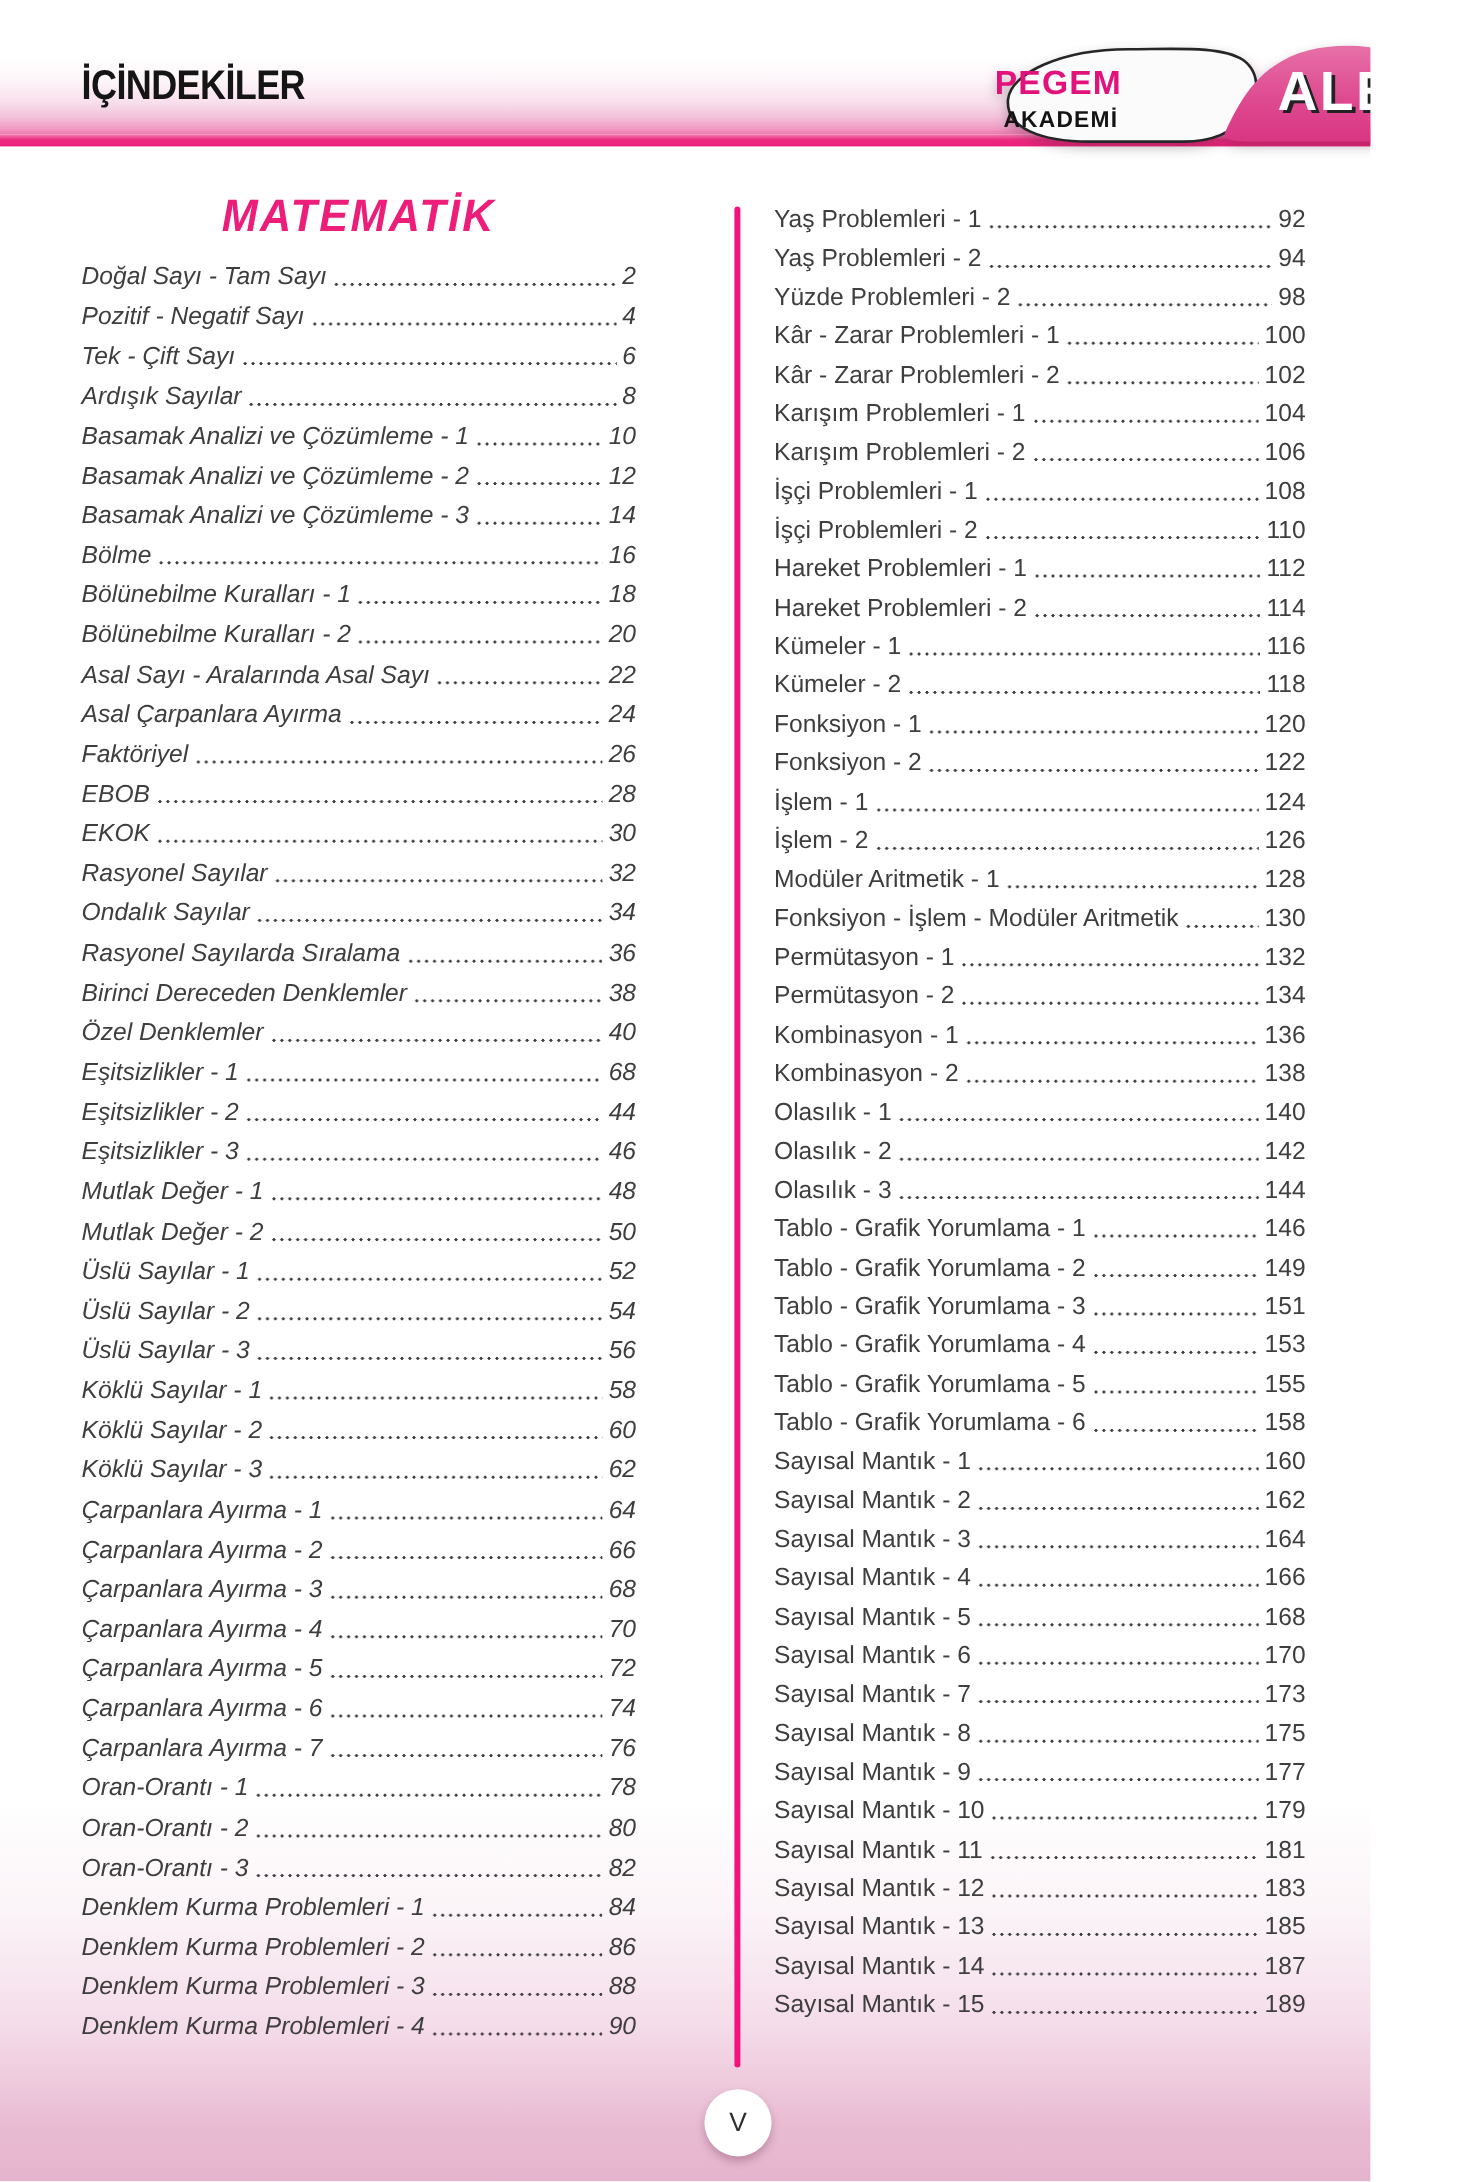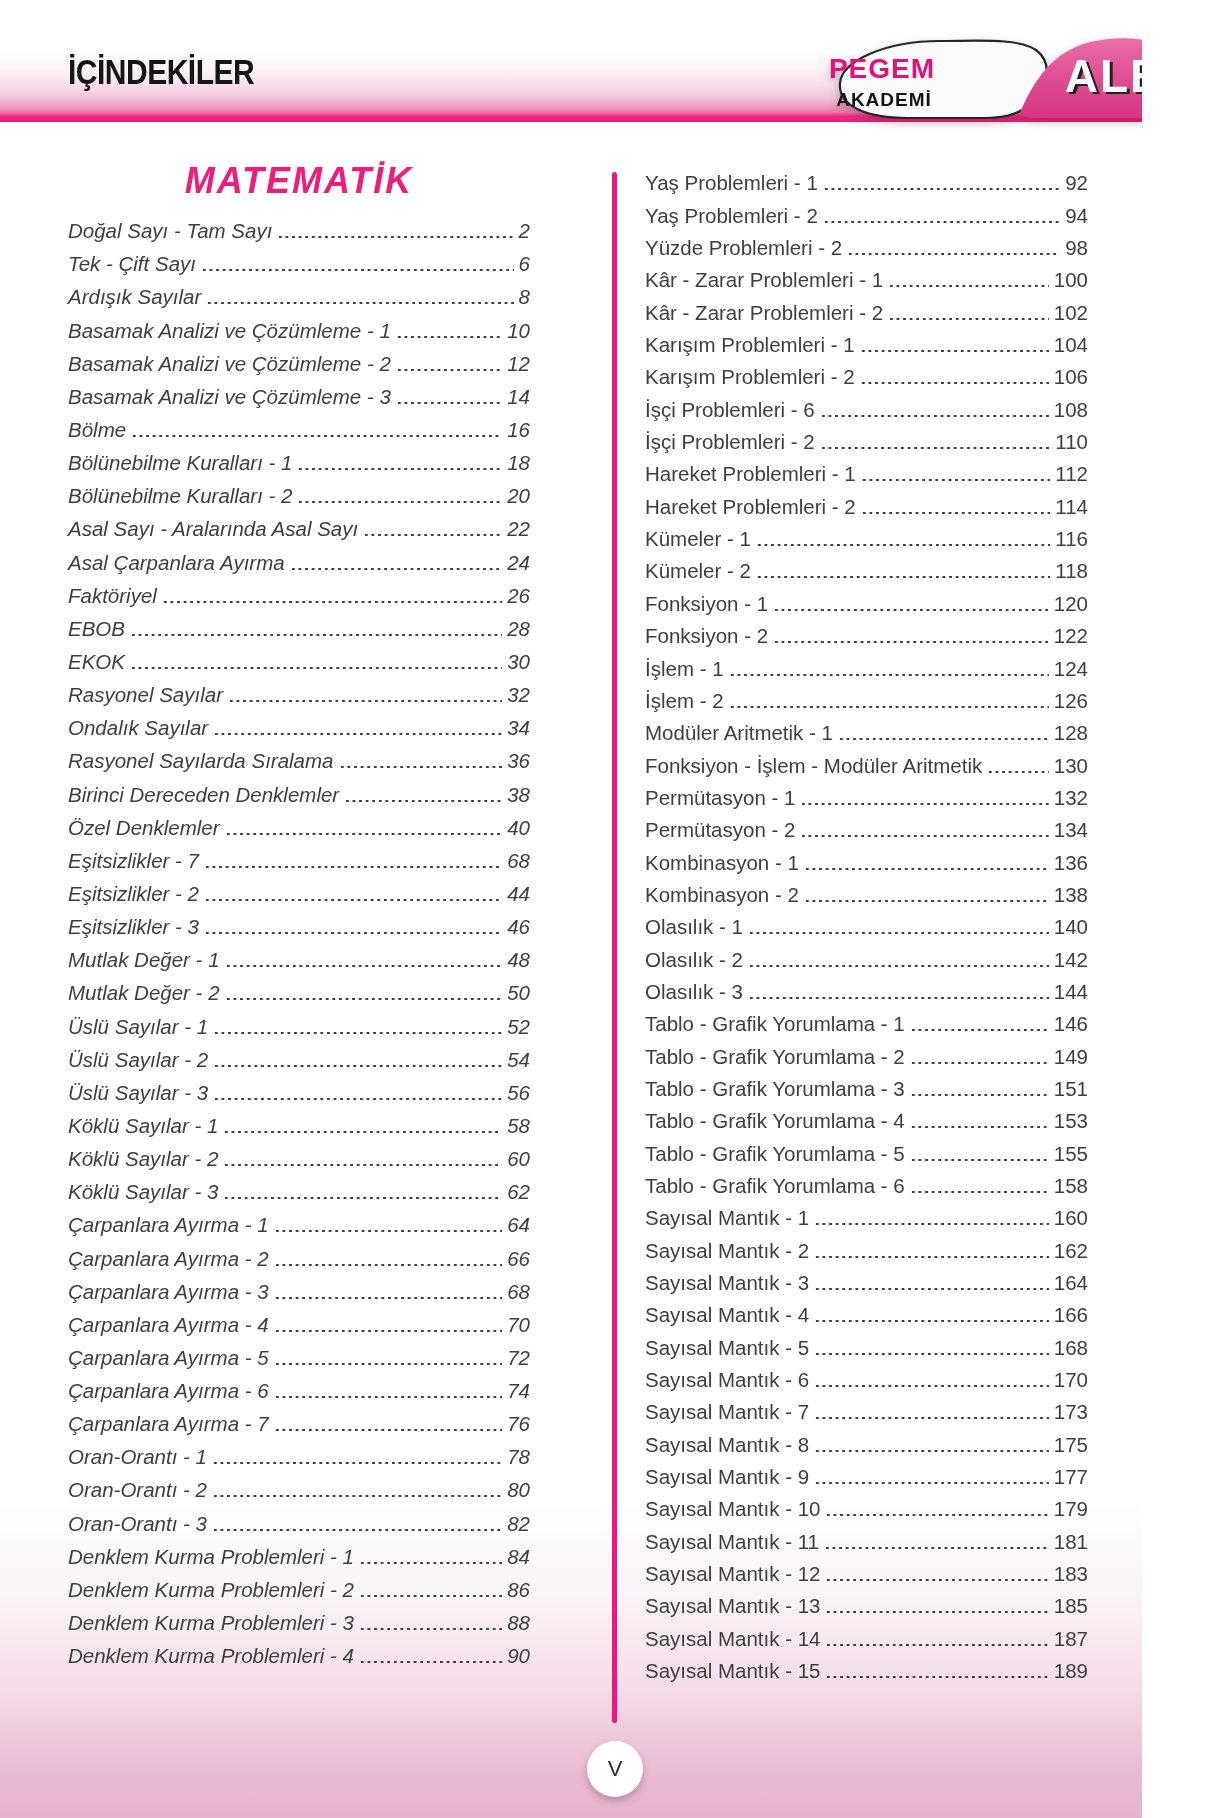--- a/index.html
+++ b/index.html
@@ -95,20 +95,25 @@
   <div class="col col-left">
     <div class="section-title">MATEMATİK</div>
     <div>
 
         <div class="toc-row">
           <span class="t">Doğal Sayı - Tam Sayı</span>
           <span class="dots"></span>
           <span class="p">2</span>
         </div>
 
+        <div class="toc-row">
+          <span class="t">Pozitif - Negatif Sayı</span>
+          <span class="dots"></span>
+          <span class="p">4</span>
+        </div>
 
         <div class="toc-row">
           <span class="t">Tek - Çift Sayı</span>
           <span class="dots"></span>
           <span class="p">6</span>
         </div>
 
         <div class="toc-row">
           <span class="t">Ardışık Sayılar</span>
           <span class="dots"></span>
@@ -205,21 +210,21 @@
           <span class="p">38</span>
         </div>
 
         <div class="toc-row">
           <span class="t">Özel Denklemler</span>
           <span class="dots"></span>
           <span class="p">40</span>
         </div>
 
         <div class="toc-row">
-          <span class="t">Eşitsizlikler - 7</span>
+          <span class="t">Eşitsizlikler - 1</span>
           <span class="dots"></span>
           <span class="p">68</span>
         </div>
 
         <div class="toc-row">
           <span class="t">Eşitsizlikler - 2</span>
           <span class="dots"></span>
           <span class="p">44</span>
         </div>
 
@@ -403,21 +408,21 @@
           <span class="p">104</span>
         </div>
 
         <div class="toc-row">
           <span class="t">Karışım Problemleri - 2</span>
           <span class="dots"></span>
           <span class="p">106</span>
         </div>
 
         <div class="toc-row">
-          <span class="t">İşçi Problemleri - 6</span>
+          <span class="t">İşçi Problemleri - 1</span>
           <span class="dots"></span>
           <span class="p">108</span>
         </div>
 
         <div class="toc-row">
           <span class="t">İşçi Problemleri - 2</span>
           <span class="dots"></span>
           <span class="p">110</span>
         </div>
 

